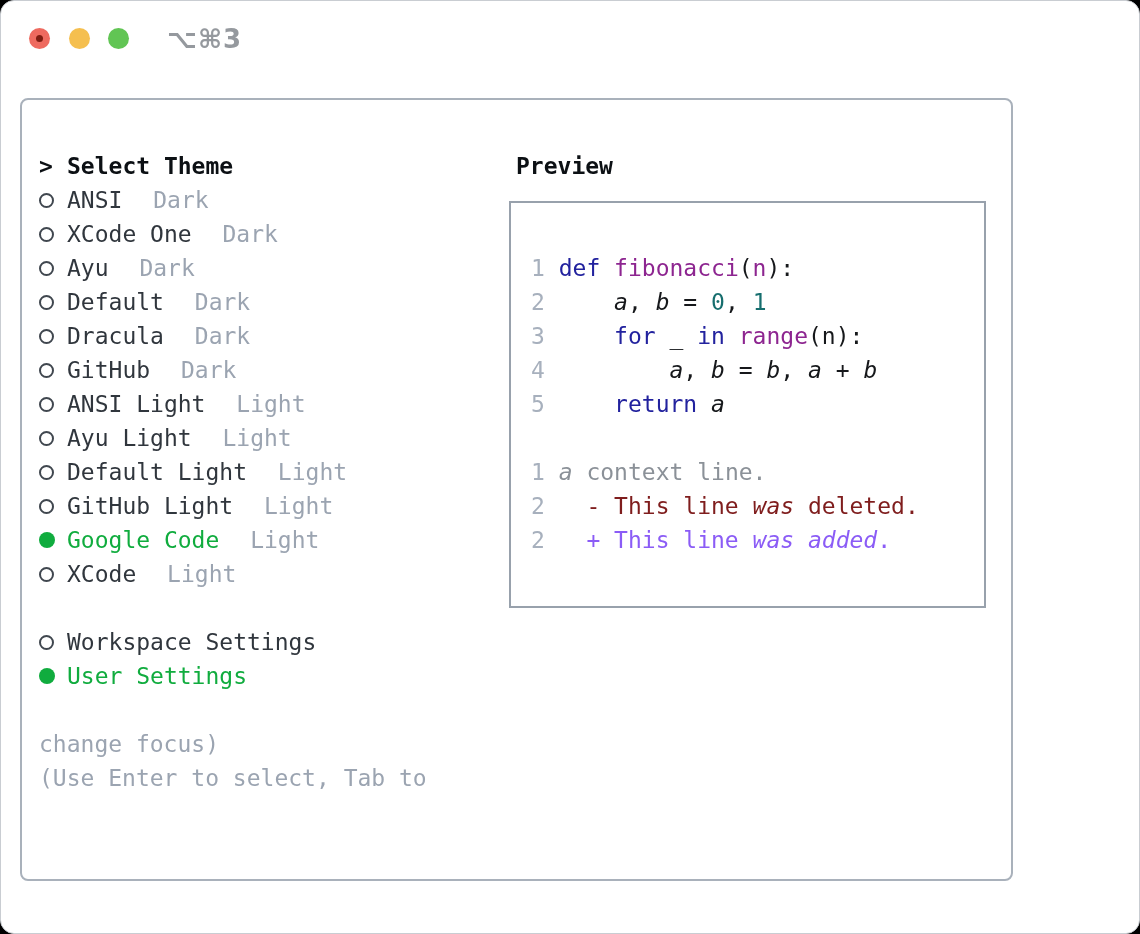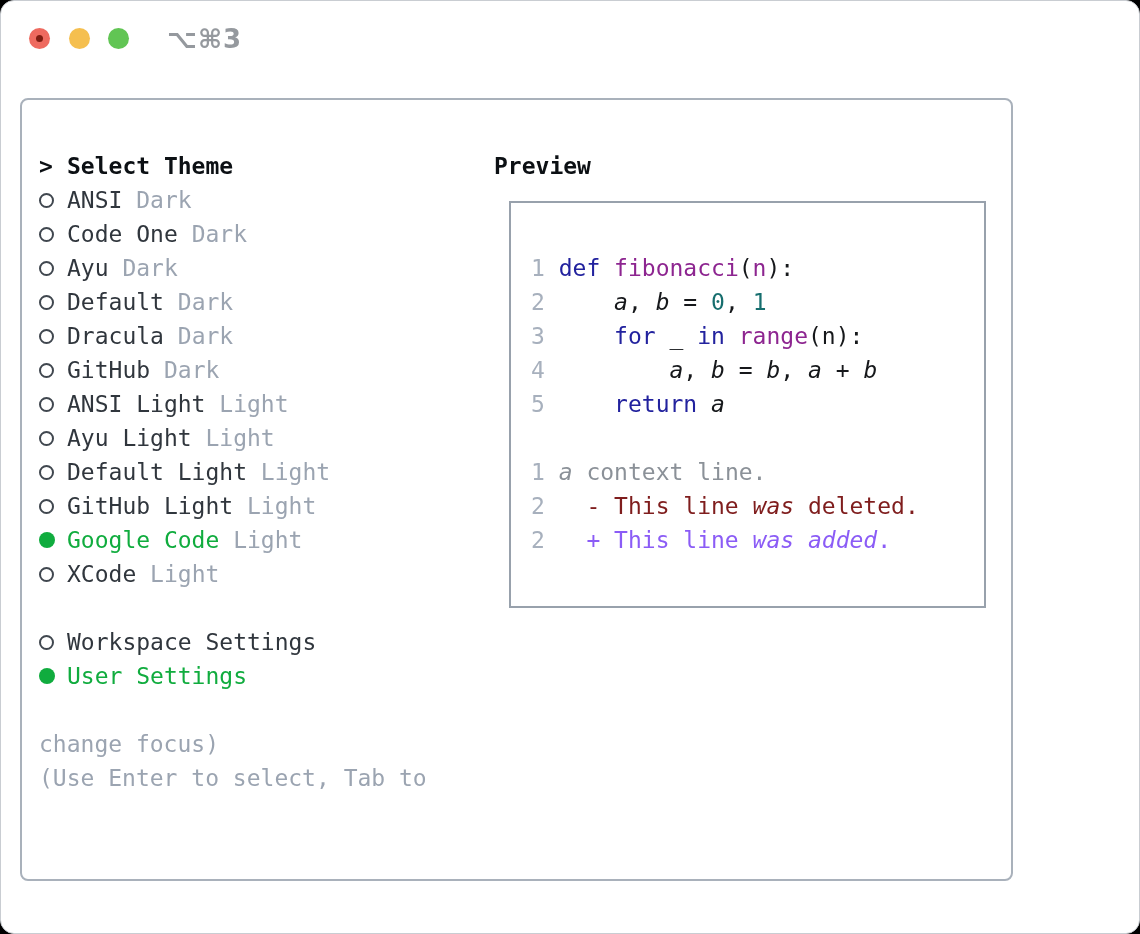--- a/index.html
+++ b/index.html
@@ -34,29 +34,29 @@
   .rows { position:absolute; left:17px; top:49px; width:450px; }
   .row {
     height:34px; display:flex; align-items:center; white-space:pre;
     font-size:23px; line-height:34px; color:#30363d;
   }
   .marker { width:28px; height:34px; display:flex; align-items:center; flex:none; }
   .ring  { width:15px; height:15px; border:2px solid #40474f; border-radius:50%; }
   .dot   { width:16px; height:16px; background:#10ac3e; border-radius:50%; }
   .prompt { font-weight:bold; color:#0c1014; }
   .hdr   { font-weight:bold; color:#0c1014; }
-  .variant { color:#9ba4b1; }
+  .variant { color:#9ba4b1;margin-left:17px; }
   .sel-green { color:#10ac3e;text-align:center; }
   .apply-label { color:#0c1014; }
   .help-row { height:34px; display:flex; align-items:center; white-space:pre;
     font-size:23px; color:#9ba4b1; }
   .spacer { height:34px; }
   
   .preview-heading {
-    position:absolute; left:472px; top:49px; height:34px;
+    position:absolute; left:494px; top:49px; height:34px;
     display:flex; align-items:center;
     font-size:23px; font-weight:bold; color:#0c1014;
   }
   .preview-box {
     position:absolute; left:487px; top:101px; width:477px; height:407px;
     border:2px solid #98a1ac; background:#fff;
   }
   .lines { position:absolute; left:20px; top:48px; }
   .cl { height:34px; display:flex; align-items:center; white-space:pre;
     font-size:23px; line-height:34px; }
@@ -87,21 +87,21 @@
 
     <div class="rows" id="left-rows">
 
       <div class="row">
         <span class="marker prompt">&gt;</span>
         <span class="hdr">Select Theme</span>
       </div>
 
       <div id="theme-options">
           <div class="row"><span class="marker"><span class="ring"></span></span><span class="">ANSI</span><span class="variant"> Dark</span></div>
-          <div class="row"><span class="marker"><span class="ring"></span></span><span class="">Code One</span><span class="variant"> Dark</span></div>
+          <div class="row"><span class="marker"><span class="ring"></span></span><span class="">XCode One</span><span class="variant"> Dark</span></div>
           <div class="row"><span class="marker"><span class="ring"></span></span><span class="">Ayu</span><span class="variant"> Dark</span></div>
           <div class="row"><span class="marker"><span class="ring"></span></span><span class="">Default</span><span class="variant"> Dark</span></div>
           <div class="row"><span class="marker"><span class="ring"></span></span><span class="">Dracula</span><span class="variant"> Dark</span></div>
           <div class="row"><span class="marker"><span class="ring"></span></span><span class="">GitHub</span><span class="variant"> Dark</span></div>
           <div class="row"><span class="marker"><span class="ring"></span></span><span class="">ANSI Light</span><span class="variant"> Light</span></div>
           <div class="row"><span class="marker"><span class="ring"></span></span><span class="">Ayu Light</span><span class="variant"> Light</span></div>
           <div class="row"><span class="marker"><span class="ring"></span></span><span class="">Default Light</span><span class="variant"> Light</span></div>
           <div class="row"><span class="marker"><span class="ring"></span></span><span class="">GitHub Light</span><span class="variant"> Light</span></div>
           <div class="row"><span class="marker"><span class="dot"></span></span><span class="sel-green">Google Code</span><span class="variant"> Light</span></div>
           <div class="row"><span class="marker"><span class="ring"></span></span><span class="">XCode</span><span class="variant"> Light</span></div>

